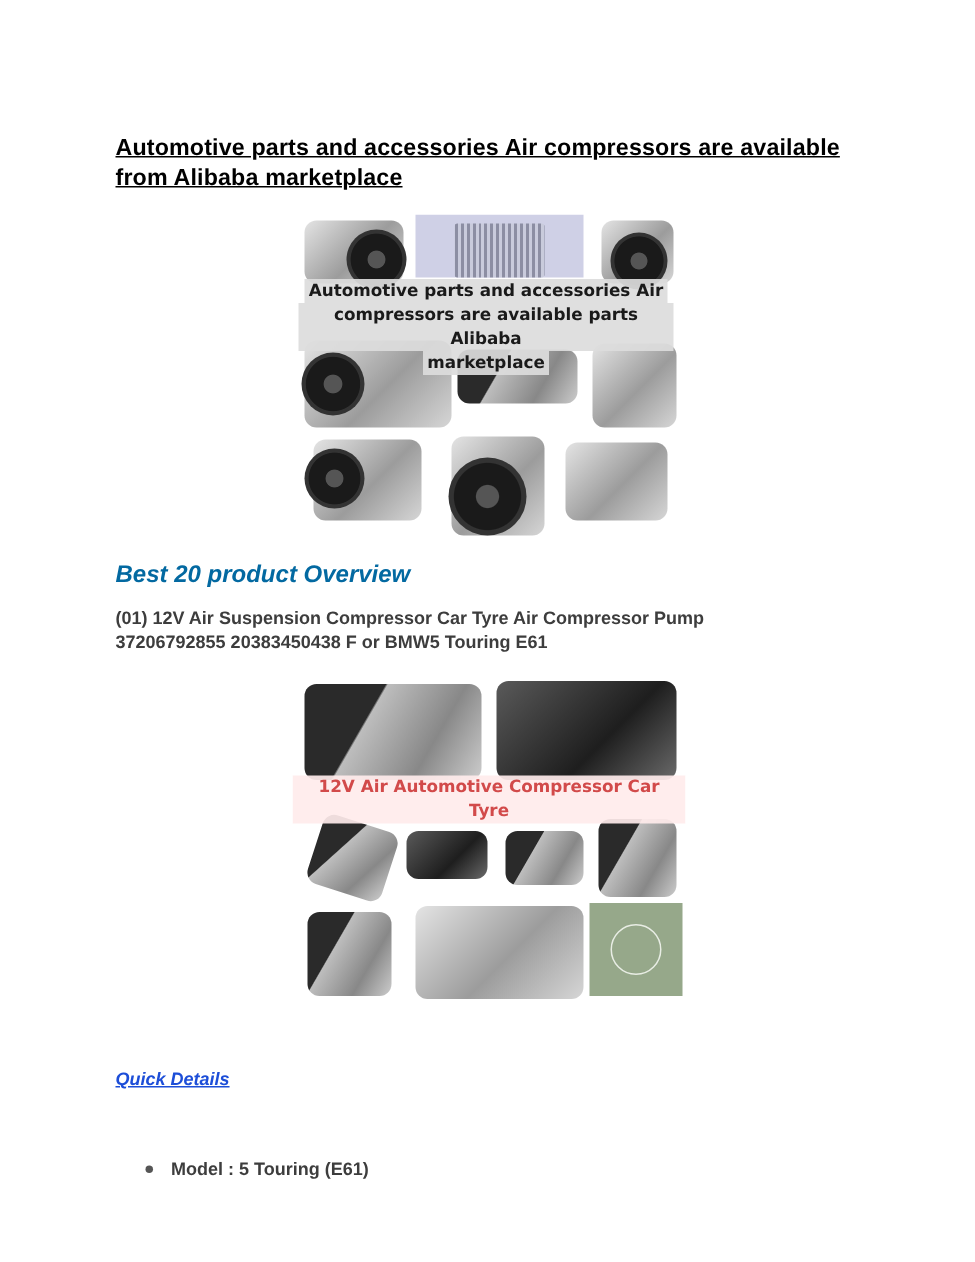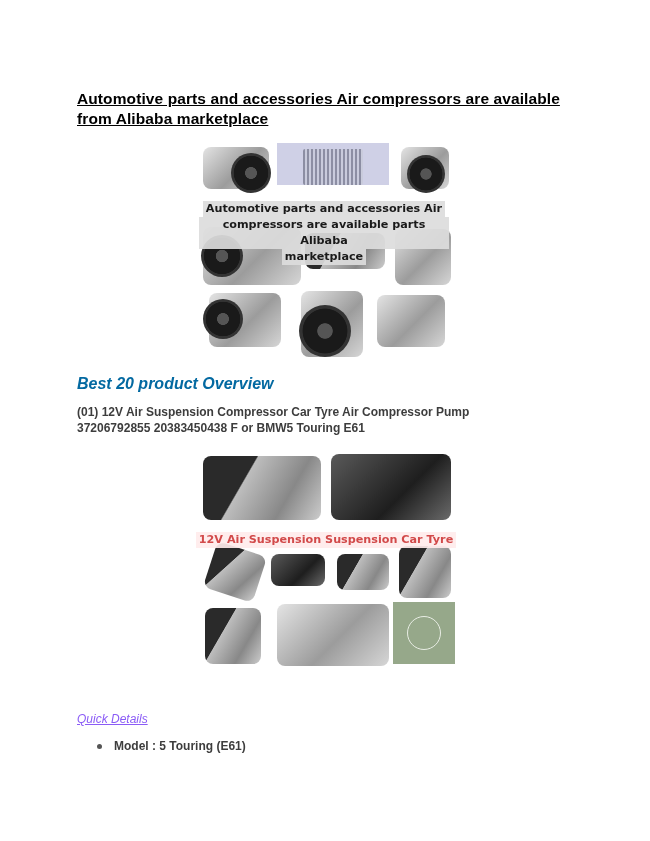--- a/index.html
+++ b/index.html
@@ -22,45 +22,44 @@
   .mixed { background: linear-gradient(120deg, #2a2a2a 0%, #2a2a2a 35%, #bdbdbd 36%, #888 70%, #ccc 100%); }
   .radiator { background: repeating-linear-gradient(90deg, #8c8ea3 0 2px, #c9cbdc 2px 4px); border-radius: 2px; }
   .lavender { background: #cfd0e6; border-radius: 0; }
   .pulley { position: absolute; border-radius: 50%; background: radial-gradient(circle, #555 0 20%, #1a1a1a 22% 60%, #333 62% 100%); }
   .greenbox { background: #96a88a; border-radius: 0; }
   .greenbox .seal { position: absolute; left: 14px; top: 14px; width: 34px; height: 34px; border-radius: 50%; border: 1px solid #e8ede4; }
 
   .overlay {
     position: absolute; text-align: center; font-weight: bold;
     font-family: "DejaVu Sans", sans-serif;
-    margin-top: 15px;
   }
   .overlay-1 {
     left: 4px; top: 43px; width: 250px; font-size: 11.2px; line-height: 16px; color: #1a1a1a;
   }
   .overlay-1 span.line { display: inline-block; background: rgba(220,220,220,0.92); padding: 0 3px; }
   .overlay-2 {
     left: 0px; top: 67px; width: 262px; font-size: 11.2px; line-height: 16px; color: #d24a4a;
   }
   .overlay-2 span.line { display: inline-block; background: rgba(255,236,236,0.92); padding: 0 3px; }
 
   .subhead-italic {
     position: absolute; left: 77px; top: 375px;
     font-size: 16px; font-weight: bold; font-style: italic; color: #0369a1;
   }
   .product-title {
     position: absolute; left: 77px; top: 404px; width: 450px;
     font-size: 12px; font-weight: bold; line-height: 16px; color: #3d3d3d;
   }
   .quick-details {
     position: absolute; left: 77px; top: 712px;
-    font-size: 12px; font-weight: normal; font-style: italic; color: #8b5cf6; text-decoration: underline;
+    font-size: 12px; font-weight: bold; font-style: italic; color: #1d4ed8; text-decoration: underline;
   }
   .bullet-list { position: absolute; left: 97px; top: 739px; list-style: none; }
-  .bullet-list li { font-size: 12px; font-weight: bold; color: #3d3d3d; display: flex; align-items: center; }
+  .bullet-list li { font-size: 12px; font-weight: bold; color: #3d3d3d; display: flex; align-items: center; margin-top: 33px; }
   .bullet-dot { display: inline-block; width: 5px; height: 5px; border-radius: 50%; background: #555; margin-right: 12px; }
 </style>
 </head>
 <body>
 
 <a class="title">Automotive parts and accessories Air compressors are available from Alibaba marketplace</a>
 
 <div class="collage collage-1">
   <div class="part silver" style="left:8px;top:4px;width:66px;height:42px;"></div>
   <div class="pulley" style="left:36px;top:10px;width:40px;height:40px;"></div>
@@ -100,21 +99,21 @@
   <div class="part mixed" style="left:142px;top:104px;width:52px;height:36px;"></div>
   <div class="part mixed" style="left:204px;top:96px;width:52px;height:52px;"></div>
 
   <div class="part mixed" style="left:10px;top:158px;width:56px;height:56px;"></div>
   <div class="part silver" style="left:82px;top:154px;width:112px;height:62px;"></div>
   <div class="part greenbox" style="left:198px;top:152px;width:62px;height:62px;">
     <div class="seal"></div>
   </div>
 
   <div class="overlay overlay-2">
-    <span class="line">12V Air Suspension Suspension Car Tyre</span><br>
+    <span class="line">12V Air Automotive Compressor Car Tyre</span><br>
   </div>
 </div>
 
 <div class="quick-details">Quick Details</div>
 
 <ul class="bullet-list">
   <li>
     <span class="bullet-dot"></span>
     <span>Model : 5 Touring (E61)</span>
   </li>

